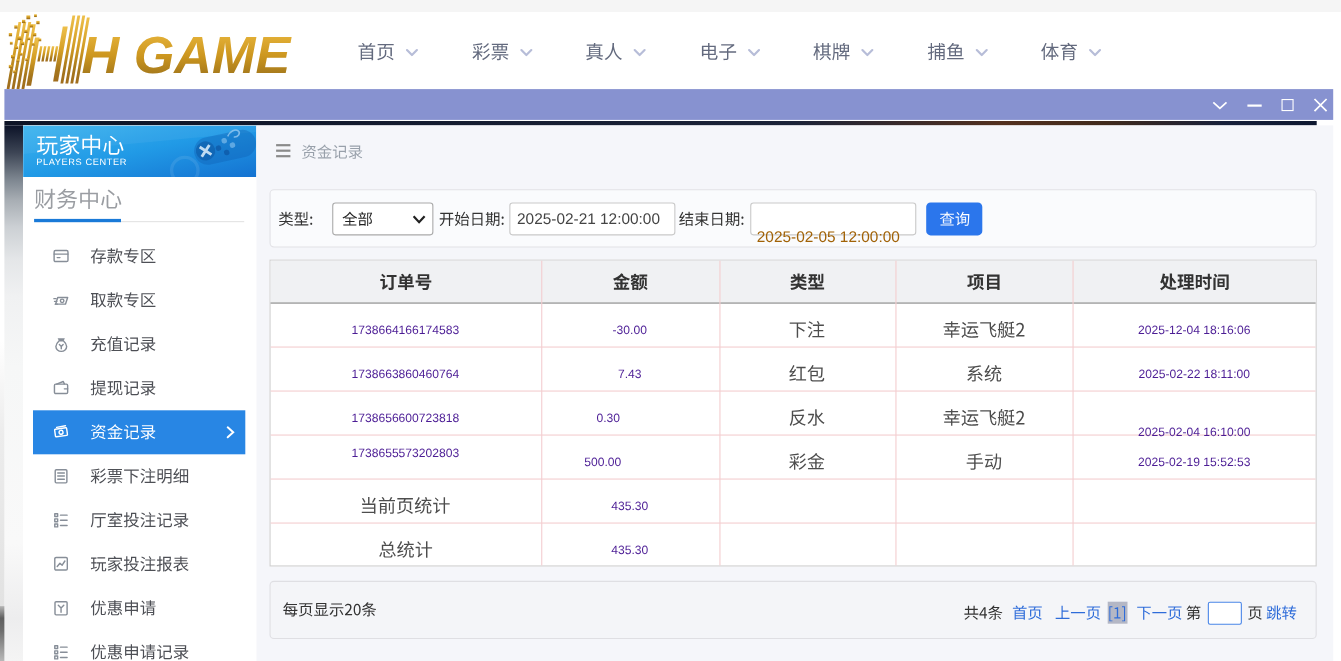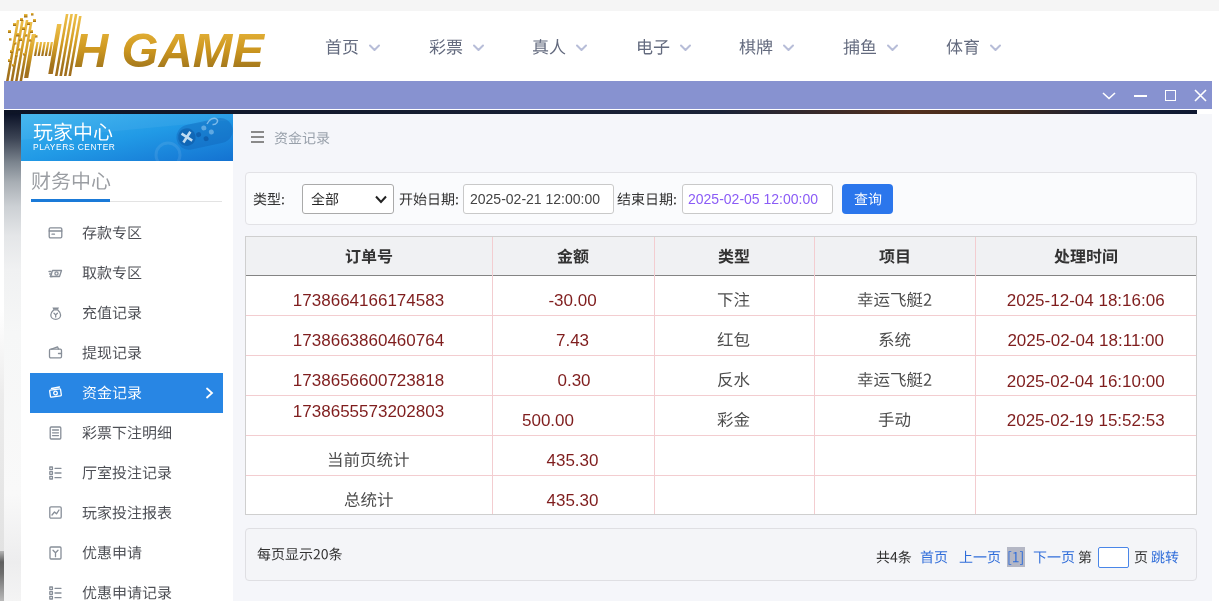--- a/index.html
+++ b/index.html
@@ -1,17 +1,17 @@
 <!DOCTYPE html>
 <html><head><meta charset="utf-8"><style>
 *{margin:0;padding:0;box-sizing:border-box}
 html,body{width:1219px;height:601px;overflow:hidden;background:#fff;
  font-family:"Liberation Sans",sans-serif;position:relative}
 .abs{position:absolute}
-.num{position:absolute;white-space:nowrap;color:#7f1d1d;font-size:17px;line-height:20px;transform:translateX(-50%)}
+.num{position:absolute;white-space:nowrap;color:#4c1d95;font-size:11px;line-height:20px;transform:translateX(-50%)}
 </style></head><body>
 
 <div class="abs" style="left:0;top:0;width:1219px;height:11px;background:#f5f5f5"></div>
 <div class="abs" style="left:0;top:11px;width:1219px;height:70px;background:#fff"></div>
 <svg class="abs" style="left:2px;top:8px" width="290" height="76">
 <defs>
       <linearGradient id="gold" x1="0" y1="0" x2="0" y2="1">
 <stop offset="0" stop-color="#eec04b"></stop>
         <stop offset="0.45" stop-color="#d39d24"></stop>
 <stop offset="0.8" stop-color="#a5761c"></stop>
@@ -255,21 +255,21 @@
   </svg>
 <svg style="position:absolute;left:399.0px;top:190.0px" width="61.9" height="19.6">
     <path transform="translate(0,14.3)" d="M9.1 -9.8V-5.9H5.2V-6.5V-9.8ZM0.7 -5.9V-4.8H4C3.8 -2.9 3.1 -1.1 0.8 0.4C1 0.6 1.4 0.9 1.6 1.2C4.2 -0.5 4.9 -2.6 5.1 -4.8H9.1V1.1H10.2V-4.8H13.3V-5.9H10.2V-9.8H12.9V-10.8H1.2V-9.8H4.1V-6.5L4.1 -5.9Z M20.5 -4.6V1.1H21.4V0.5H25.7V1.1H26.7V-4.6ZM21.4 -0.4V-3.6H25.7V-0.4ZM20 -5.7C20.4 -5.9 21 -5.9 26.2 -6.3C26.4 -6 26.6 -5.6 26.7 -5.3L27.6 -5.8C27.1 -6.9 26.2 -8.5 25.2 -9.7L24.4 -9.3C24.8 -8.7 25.3 -8 25.7 -7.2L21.3 -7C22.2 -8.2 23.1 -9.8 23.9 -11.5L22.8 -11.8C22.1 -10 20.9 -8.1 20.6 -7.6C20.2 -7.1 19.9 -6.8 19.7 -6.7C19.8 -6.4 19.9 -5.9 20 -5.7ZM16.8 -7.9H18.4C18.3 -6.1 17.9 -4.6 17.5 -3.4C17 -3.8 16.5 -4.1 16 -4.5C16.3 -5.5 16.6 -6.7 16.8 -7.9ZM14.9 -4.1C15.6 -3.6 16.4 -3 17 -2.4C16.4 -1.2 15.6 -0.3 14.6 0.3C14.8 0.5 15.1 0.8 15.2 1.1C16.3 0.4 17.1 -0.5 17.8 -1.7C18.3 -1.2 18.8 -0.7 19.1 -0.3L19.7 -1.1C19.4 -1.6 18.9 -2.2 18.2 -2.7C18.9 -4.3 19.3 -6.3 19.4 -8.8L18.8 -8.9L18.7 -8.9H17C17.2 -9.8 17.4 -10.8 17.5 -11.6L16.5 -11.7C16.4 -10.8 16.3 -9.9 16.1 -8.9H14.6V-7.9H15.9C15.6 -6.5 15.2 -5.1 14.9 -4.1Z M31.5 -4.9H38.5V-1H31.5ZM31.5 -6V-9.8H38.5V-6ZM30.5 -10.8V1H31.5V0.1H38.5V0.9H39.6V-10.8Z M44.5 -2C44.1 -1.1 43.3 -0.1 42.5 0.5C42.8 0.7 43.2 1 43.4 1.1C44.2 0.4 45 -0.7 45.5 -1.7ZM46.5 -1.6C47 -0.9 47.7 0 47.9 0.6L48.8 0.1C48.5 -0.5 47.9 -1.4 47.3 -2ZM54 -10.1V-7.9H51.1V-10.1ZM50.1 -11.1V-6C50.1 -4 50 -1.3 48.8 0.6C49.1 0.7 49.5 1 49.7 1.2C50.5 -0.2 50.9 -1.9 51 -3.6H54V-0.2C54 -0 53.9 0 53.7 0.1C53.5 0.1 52.8 0.1 52 0C52.2 0.3 52.3 0.8 52.4 1.1C53.4 1.1 54.1 1.1 54.4 0.9C54.9 0.7 55 0.4 55 -0.2V-11.1ZM54 -6.9V-4.6H51.1C51.1 -5.1 51.1 -5.5 51.1 -6V-6.9ZM47.4 -11.6V-9.9H44.9V-11.6H43.9V-9.9H42.7V-9H43.9V-3.2H42.5V-2.3H49.4V-3.2H48.4V-9H49.4V-9.9H48.4V-11.6ZM44.9 -9H47.4V-7.7H44.9ZM44.9 -6.9H47.4V-5.5H44.9ZM44.9 -4.6H47.4V-3.2H44.9Z M57.9 -5.5C58.5 -5.5 58.9 -5.9 58.9 -6.4C58.9 -7 58.5 -7.4 57.9 -7.4C57.4 -7.4 57 -7 57 -6.4C57 -5.9 57.4 -5.5 57.9 -5.5ZM57.9 0.2C58.5 0.2 58.9 -0.2 58.9 -0.8C58.9 -1.4 58.5 -1.8 57.9 -1.8C57.4 -1.8 57 -1.4 57 -0.8C57 -0.2 57.4 0.2 57.9 0.2Z" fill="#333333"></path>
   </svg>
 <div class="abs" style="left:463px;top:184px;width:151px;height:30px;background:#fff;border:1px solid #c9c9c9;border-radius:3px"></div>
 <div class="abs" style="left:470px;top:192px;font-size:14px;line-height:15px;color:#444">2025-02-21 12:00:00</div>
 <svg style="position:absolute;left:617.0px;top:190.0px" width="61.9" height="19.6">
     <path transform="translate(0,14.3)" d="M0.5 -0.7 0.7 0.3C2.1 0 3.9 -0.4 5.7 -0.8L5.6 -1.7C3.7 -1.4 1.8 -1 0.5 -0.7ZM0.8 -6C1 -6.1 1.3 -6.1 3.1 -6.4C2.5 -5.5 1.9 -4.8 1.6 -4.5C1.2 -4 0.9 -3.7 0.5 -3.6C0.7 -3.3 0.8 -2.8 0.9 -2.6C1.2 -2.8 1.7 -2.9 5.6 -3.6C5.6 -3.8 5.6 -4.2 5.6 -4.5L2.5 -4C3.6 -5.2 4.7 -6.7 5.6 -8.2L4.7 -8.8C4.4 -8.3 4.1 -7.8 3.8 -7.3L1.9 -7.2C2.7 -8.3 3.6 -9.8 4.2 -11.2L3.1 -11.7C2.5 -10 1.5 -8.3 1.2 -7.9C0.9 -7.4 0.7 -7.1 0.4 -7C0.5 -6.7 0.7 -6.2 0.8 -6ZM8.9 -11.8V-9.9H5.7V-8.9H8.9V-6.7H6.1V-5.7H13V-6.7H10V-8.9H13.2V-9.9H10V-11.8ZM6.4 -4.3V1.1H7.4V0.5H11.6V1.1H12.6V-4.3ZM7.4 -0.4V-3.3H11.6V-0.4Z M16 -7.8V-3.7H19.9C18.6 -2.2 16.5 -0.9 14.6 -0.2C14.8 -0 15.1 0.4 15.3 0.6C17.1 -0.1 19.1 -1.4 20.4 -2.9V1.1H21.5V-3C22.9 -1.4 24.9 -0.1 26.8 0.7C26.9 0.4 27.3 -0 27.5 -0.2C25.6 -0.9 23.4 -2.2 22.1 -3.7H26V-7.8H21.5V-9.3H27V-10.3H21.5V-11.7H20.4V-10.3H15.1V-9.3H20.4V-7.8ZM17 -6.8H20.4V-4.7H17ZM21.5 -6.8H24.9V-4.7H21.5Z M31.5 -4.9H38.5V-1H31.5ZM31.5 -6V-9.8H38.5V-6ZM30.5 -10.8V1H31.5V0.1H38.5V0.9H39.6V-10.8Z M44.5 -2C44.1 -1.1 43.3 -0.1 42.5 0.5C42.8 0.7 43.2 1 43.4 1.1C44.2 0.4 45 -0.7 45.5 -1.7ZM46.5 -1.6C47 -0.9 47.7 0 47.9 0.6L48.8 0.1C48.5 -0.5 47.9 -1.4 47.3 -2ZM54 -10.1V-7.9H51.1V-10.1ZM50.1 -11.1V-6C50.1 -4 50 -1.3 48.8 0.6C49.1 0.7 49.5 1 49.7 1.2C50.5 -0.2 50.9 -1.9 51 -3.6H54V-0.2C54 -0 53.9 0 53.7 0.1C53.5 0.1 52.8 0.1 52 0C52.2 0.3 52.3 0.8 52.4 1.1C53.4 1.1 54.1 1.1 54.4 0.9C54.9 0.7 55 0.4 55 -0.2V-11.1ZM54 -6.9V-4.6H51.1C51.1 -5.1 51.1 -5.5 51.1 -6V-6.9ZM47.4 -11.6V-9.9H44.9V-11.6H43.9V-9.9H42.7V-9H43.9V-3.2H42.5V-2.3H49.4V-3.2H48.4V-9H49.4V-9.9H48.4V-11.6ZM44.9 -9H47.4V-7.7H44.9ZM44.9 -6.9H47.4V-5.5H44.9ZM44.9 -4.6H47.4V-3.2H44.9Z M57.9 -5.5C58.5 -5.5 58.9 -5.9 58.9 -6.4C58.9 -7 58.5 -7.4 57.9 -7.4C57.4 -7.4 57 -7 57 -6.4C57 -5.9 57.4 -5.5 57.9 -5.5ZM57.9 0.2C58.5 0.2 58.9 -0.2 58.9 -0.8C58.9 -1.4 58.5 -1.8 57.9 -1.8C57.4 -1.8 57 -1.4 57 -0.8C57 -0.2 57.4 0.2 57.9 0.2Z" fill="#333333"></path>
   </svg>
 <div class="abs" style="left:682px;top:184px;width:151px;height:30px;background:#fff;border:1px solid #c9c9c9;border-radius:3px"></div>
-<div class="abs" style="left:688px;top:192px;font-size:14px;line-height:15px;color:#8b5cf6">2025-02-05 12:00:00</div>
+<div class="abs" style="left:688px;top:208px;font-size:14px;line-height:15px;color:#a16207">2025-02-05 12:00:00</div>
 <div class="abs" style="left:842px;top:184px;width:51px;height:30px;background:#2b76ec;border-radius:4px"></div>
 <svg style="position:absolute;left:853.5px;top:190.0px" width="30.0" height="19.6">
     <path transform="translate(0,14.3)" d="M4.1 -3.1H9.8V-1.9H4.1ZM4.1 -4.9H9.8V-3.8H4.1ZM3.1 -5.7V-1.1H10.9V-5.7ZM1 -0.3V0.7H13V-0.3ZM6.4 -11.8V-10H0.8V-9.1H5.3C4.1 -7.7 2.2 -6.5 0.5 -5.9C0.7 -5.7 1 -5.3 1.2 -5.1C3.1 -5.9 5.2 -7.3 6.4 -9V-6.1H7.5V-9C8.8 -7.4 10.9 -5.9 12.8 -5.2C13 -5.5 13.3 -5.9 13.5 -6.1C11.7 -6.6 9.8 -7.8 8.6 -9.1H13.2V-10H7.5V-11.8Z M15.6 -10.8C16.3 -10.2 17.1 -9.3 17.5 -8.7L18.3 -9.4C17.9 -10 17 -10.8 16.3 -11.5ZM14.6 -7.4V-6.4H16.6V-1.6C16.6 -0.9 16.1 -0.5 15.9 -0.3C16.1 -0.1 16.4 0.3 16.4 0.6C16.6 0.3 17 -0 19.4 -1.8C19.3 -2 19.1 -2.4 19 -2.7L17.6 -1.6V-7.4ZM21.1 -11.8C20.5 -10 19.5 -8.2 18.4 -7.1C18.6 -6.9 19.1 -6.6 19.3 -6.4C19.8 -7 20.4 -7.8 20.9 -8.7H26.1C25.9 -2.8 25.7 -0.6 25.3 -0.1C25.1 0 25 0.1 24.7 0.1C24.4 0.1 23.6 0.1 22.8 0C22.9 0.3 23.1 0.7 23.1 1C23.8 1.1 24.6 1.1 25.1 1C25.6 1 25.9 0.9 26.2 0.5C26.7 -0.2 27 -2.5 27.2 -9.1C27.2 -9.3 27.2 -9.7 27.2 -9.7H21.4C21.7 -10.2 21.9 -10.9 22.2 -11.5ZM23.4 -4.1V-2.6H21V-4.1ZM23.4 -4.9H21V-6.4H23.4ZM20 -7.3V-0.9H21V-1.7H24.3V-7.3Z" fill="#ffffff"></path>
   </svg>
 <div class="abs" style="left:245px;top:236px;width:952px;height:279px;background:#fff;border:1px solid #cfcfcf"></div>
 <div class="abs" style="left:246px;top:237px;width:950px;height:38px;background:#f0f1f3"></div>
 <div class="abs" style="left:246px;top:275px;width:950px;height:1px;background:#848484"></div>
 <div class="abs" style="left:491.5px;top:237px;width:1px;height:277px;background:#f3cdd0"></div>
 <div class="abs" style="left:653.5px;top:237px;width:1px;height:277px;background:#f3cdd0"></div>
 <div class="abs" style="left:814.0px;top:237px;width:1px;height:277px;background:#f3cdd0"></div>
@@ -304,30 +304,30 @@
   </svg>
 <div class="num" style="left:1085.7px;top:290.5px">2025-12-04 18:16:06</div>
 <div class="num" style="left:368.5px;top:330.5px">1738663860460764</div>
 <div class="num" style="left:572.5px;top:330.5px">7.43</div>
 <svg style="position:absolute;left:717.2px;top:328.5px" width="35.0" height="23.1">
     <path transform="translate(0,16.8)" d="M0.6 -0.9 0.9 0.4C2.4 0 4.6 -0.4 6.6 -0.9L6.5 -2C4.3 -1.6 2.1 -1.1 0.6 -0.9ZM1 -7C1.2 -7.1 1.7 -7.2 3.8 -7.5C3 -6.4 2.3 -5.6 2 -5.3C1.5 -4.7 1.1 -4.3 0.7 -4.2C0.8 -3.9 1 -3.3 1.1 -3C1.5 -3.2 2.1 -3.4 6.6 -4.1C6.6 -4.3 6.6 -4.9 6.6 -5.2L2.9 -4.7C4.3 -6.1 5.7 -7.9 6.8 -9.7L5.7 -10.4C5.4 -9.8 5 -9.2 4.6 -8.6L2.4 -8.4C3.4 -9.8 4.5 -11.6 5.3 -13.3L4.1 -13.9C3.3 -11.9 2 -9.8 1.6 -9.2C1.2 -8.7 0.9 -8.3 0.6 -8.2C0.7 -7.9 0.9 -7.3 1 -7ZM6.7 -1V0.2H15.8V-1H11.9V-11.1H15.4V-12.3H7V-11.1H10.6V-1Z M21.5 -13.9C20.5 -11.7 18.9 -9.6 17.1 -8.2C17.4 -8 17.9 -7.5 18.1 -7.3C19.1 -8.1 20.1 -9.2 21 -10.5H29.6C29.5 -5.9 29.3 -4.2 29 -3.8C28.9 -3.6 28.7 -3.6 28.4 -3.6C28.2 -3.6 27.5 -3.6 26.8 -3.6C27 -3.3 27.1 -2.8 27.1 -2.5C27.9 -2.4 28.6 -2.4 29 -2.5C29.5 -2.5 29.8 -2.6 30.1 -3C30.6 -3.6 30.7 -5.5 30.9 -11.1C30.9 -11.2 30.9 -11.6 30.9 -11.6H21.7C22.1 -12.3 22.4 -12.9 22.7 -13.6ZM20.9 -7.6H25.3V-5H20.9ZM19.7 -8.7V-1.3C19.7 0.5 20.5 1 23.1 1C23.7 1 28.7 1 29.4 1C31.6 1 32.1 0.3 32.4 -1.8C32 -1.9 31.5 -2.1 31.2 -2.3C31 -0.6 30.8 -0.2 29.3 -0.2C28.2 -0.2 23.9 -0.2 23 -0.2C21.3 -0.2 20.9 -0.4 20.9 -1.3V-3.8H26.5V-8.7Z" fill="#4d4d4d"></path>
   </svg>
 <svg style="position:absolute;left:878.0px;top:328.5px" width="35.0" height="23.1">
     <path transform="translate(0,16.8)" d="M4.7 -3.7C3.8 -2.5 2.5 -1.3 1.2 -0.5C1.5 -0.3 2 0.1 2.2 0.3C3.5 -0.6 5 -1.9 6 -3.3ZM10.5 -3.1C11.9 -2.1 13.6 -0.6 14.4 0.4L15.4 -0.4C14.6 -1.3 12.9 -2.8 11.5 -3.8ZM11 -7.3C11.4 -6.9 11.8 -6.5 12.3 -6L5 -5.5C7.5 -6.7 10 -8.2 12.5 -10.1L11.5 -10.9C10.7 -10.2 9.8 -9.6 8.9 -9L4.9 -8.8C6.1 -9.6 7.3 -10.7 8.4 -11.8C10.5 -12 12.5 -12.3 14.1 -12.7L13.2 -13.7C10.6 -13.1 5.8 -12.6 1.8 -12.4C1.9 -12.1 2 -11.6 2.1 -11.4C3.5 -11.4 5.1 -11.5 6.6 -11.6C5.5 -10.5 4.3 -9.5 3.9 -9.3C3.4 -8.9 3 -8.6 2.7 -8.6C2.8 -8.3 3 -7.7 3 -7.5C3.4 -7.6 3.9 -7.7 7.2 -7.9C5.8 -7 4.6 -6.4 4 -6.1C3 -5.6 2.3 -5.3 1.7 -5.2C1.9 -4.9 2.1 -4.3 2.1 -4C2.6 -4.2 3.2 -4.3 7.8 -4.7V-0.3C7.8 -0.1 7.7 -0.1 7.4 -0.1C7.2 -0 6.3 -0 5.3 -0.1C5.5 0.2 5.7 0.8 5.8 1.1C7 1.1 7.8 1.1 8.3 0.9C8.9 0.7 9 0.4 9 -0.3V-4.8L13.1 -5C13.6 -4.5 14 -4 14.3 -3.6L15.3 -4.2C14.6 -5.2 13.2 -6.7 11.9 -7.8Z M28 -5.8V-0.6C28 0.6 28.3 1 29.5 1C29.7 1 30.7 1 30.9 1C31.9 1 32.2 0.4 32.3 -1.9C32 -2 31.5 -2.2 31.3 -2.4C31.2 -0.4 31.1 -0.1 30.8 -0.1C30.6 -0.1 29.8 -0.1 29.7 -0.1C29.3 -0.1 29.2 -0.1 29.2 -0.6V-5.8ZM24.9 -5.8C24.8 -2.5 24.4 -0.7 21.7 0.3C22 0.5 22.4 1 22.5 1.3C25.5 0 26 -2.1 26.1 -5.8ZM17.2 -0.9 17.5 0.3C19 -0.1 20.9 -0.7 22.8 -1.4L22.6 -2.4C20.6 -1.8 18.5 -1.2 17.2 -0.9ZM26.3 -13.6C26.6 -12.9 27 -12 27.2 -11.5H23.2V-10.3H26.2C25.4 -9.3 24.3 -7.8 23.9 -7.4C23.6 -7.1 23.2 -7 22.9 -6.9C23 -6.7 23.2 -6.1 23.3 -5.7C23.8 -5.9 24.5 -6 30.4 -6.6C30.7 -6.1 31 -5.7 31.1 -5.4L32.2 -6C31.7 -6.9 30.6 -8.5 29.7 -9.6L28.7 -9.1C29.1 -8.6 29.5 -8.1 29.8 -7.6L25.3 -7.2C26 -8.1 27 -9.4 27.7 -10.3H32.1V-11.5H27.4L28.4 -11.8C28.2 -12.3 27.8 -13.2 27.5 -13.9ZM17.5 -7C17.7 -7.1 18.1 -7.2 20.1 -7.5C19.4 -6.4 18.7 -5.6 18.4 -5.3C17.9 -4.7 17.5 -4.3 17.2 -4.2C17.3 -3.9 17.5 -3.3 17.6 -3C17.9 -3.2 18.5 -3.4 22.6 -4.3C22.6 -4.6 22.5 -5 22.6 -5.4L19.5 -4.8C20.7 -6.2 21.9 -8 23 -9.8L21.9 -10.4C21.6 -9.8 21.2 -9.2 20.8 -8.6L18.8 -8.4C19.8 -9.8 20.9 -11.6 21.6 -13.3L20.4 -13.9C19.6 -11.9 18.4 -9.8 18 -9.3C17.7 -8.7 17.3 -8.3 17 -8.2C17.2 -7.9 17.4 -7.2 17.5 -7Z" fill="#4d4d4d"></path>
   </svg>
-<div class="num" style="left:1085.7px;top:330.5px">2025-02-04 18:11:00</div>
+<div class="num" style="left:1085.7px;top:330.5px">2025-02-22 18:11:00</div>
 <div class="num" style="left:368.5px;top:370.5px">1738656600723818</div>
-<div class="num" style="left:574px;top:370.5px">0.30</div>
+<div class="num" style="left:553px;top:370.5px">0.30</div>
 <svg style="position:absolute;left:717.2px;top:368.5px" width="35.0" height="23.1">
     <path transform="translate(0,16.8)" d="M13.3 -13.7C10.9 -13 6.5 -12.6 2.8 -12.4V-8.1C2.8 -5.5 2.6 -1.9 0.9 0.6C1.2 0.8 1.7 1.1 2 1.4C3.7 -1.2 4 -4.9 4.1 -7.6H5.2C5.9 -5.4 7 -3.6 8.4 -2.2C7 -1.1 5.3 -0.3 3.5 0.1C3.8 0.4 4.1 0.9 4.2 1.2C6.1 0.7 7.9 -0.2 9.4 -1.4C10.8 -0.2 12.6 0.6 14.7 1.2C14.9 0.8 15.2 0.3 15.5 0.1C13.4 -0.4 11.7 -1.1 10.4 -2.2C12 -3.7 13.3 -5.8 14.1 -8.5L13.2 -8.9L13 -8.8H4.1V-11.4C7.6 -11.6 11.6 -12 14.3 -12.7ZM12.4 -7.6C11.8 -5.8 10.7 -4.2 9.4 -3C8.1 -4.2 7.1 -5.8 6.4 -7.6Z M17.7 -9.6V-8.4H21.7C20.9 -5.1 19.2 -2.6 17.1 -1.3C17.4 -1.1 17.9 -0.6 18.1 -0.3C20.5 -1.9 22.4 -5 23.2 -9.4L22.4 -9.7L22.2 -9.6ZM30 -10.8C29.2 -9.6 27.9 -8.2 26.8 -7.1C26.3 -8 25.8 -8.9 25.4 -9.8V-13.8H24.1V-0.4C24.1 -0.1 24 -0 23.8 0C23.5 0 22.6 0 21.7 -0C21.9 0.4 22.1 1 22.2 1.3C23.4 1.3 24.2 1.3 24.8 1.1C25.2 0.9 25.4 0.5 25.4 -0.4V-7.3C26.9 -4.4 29.1 -1.7 31.7 -0.4C31.9 -0.8 32.3 -1.3 32.6 -1.5C30.6 -2.5 28.8 -4.2 27.4 -6.2C28.5 -7.2 30 -8.7 31.1 -10Z" fill="#4d4d4d"></path>
   </svg>
 <svg style="position:absolute;left:856.9px;top:368.5px" width="77.2" height="23.1">
     <path transform="translate(0,16.8)" d="M2.1 -5.6V-4.5H7.6V-2.6H1.3V-1.5H7.6V1.3H8.8V-1.5H15.2V-2.6H8.8V-4.5H14.5V-5.6H11.5C11.9 -6.2 12.3 -7 12.7 -7.7L11.4 -8C11.1 -7.3 10.6 -6.3 10.2 -5.6H5.3L6.2 -5.9C6 -6.5 5.6 -7.4 5.1 -8H15.7V-9.1H8.8V-11H14V-12.1H8.8V-13.8H7.6V-12.1H2.5V-11H7.6V-9.1H0.8V-8H5.1L4 -7.7C4.3 -7.1 4.7 -6.2 4.9 -5.6Z M22.8 -12.8V-11.6H31.1V-12.8ZM17.6 -12.2C18.6 -11.5 19.9 -10.5 20.5 -10L21.4 -10.9C20.7 -11.4 19.4 -12.3 18.4 -13ZM22.7 -2C23.2 -2.2 23.9 -2.2 30.1 -2.8L30.8 -1.5L31.9 -2.1C31.2 -3.4 29.9 -5.5 28.9 -7.1L27.9 -6.6C28.4 -5.8 29 -4.8 29.5 -3.9L24.1 -3.4C24.9 -4.7 25.8 -6.3 26.5 -7.9H32.3V-9.1H21.7V-7.9H25C24.4 -6.2 23.5 -4.6 23.2 -4.2C22.8 -3.6 22.6 -3.3 22.3 -3.2C22.4 -2.9 22.6 -2.2 22.7 -2ZM20.7 -8.1H17.2V-6.9H19.5V-1.7C18.7 -1.4 17.9 -0.6 17.1 0.2L18 1.4C18.8 0.3 19.6 -0.7 20.2 -0.7C20.5 -0.7 21.1 -0.1 21.8 0.3C23 1 24.3 1.2 26.4 1.2C28.1 1.2 31 1.1 32.1 1C32.1 0.6 32.3 0 32.5 -0.3C30.8 -0.2 28.3 -0 26.4 -0C24.6 -0 23.1 -0.1 22 -0.8C21.4 -1.2 21 -1.6 20.7 -1.7Z M47.2 -11.6C46.4 -10.6 45.2 -9.4 44 -8.4C43.9 -9.8 43.9 -11.3 43.9 -12.9H34.1V-11.6H42.6C42.8 -3.9 43.6 0.8 47.1 0.9C48.3 0.8 48.7 0 48.9 -2.6C48.6 -2.7 48.2 -3 47.9 -3.3C47.8 -1.5 47.7 -0.4 47.2 -0.4C45.4 -0.4 44.5 -2.9 44.1 -6.8C45.6 -6 47.1 -5 47.9 -4.3L48.6 -5.2C47.7 -6 46.1 -6.9 44.7 -7.7C45.9 -8.6 47.3 -9.9 48.4 -11Z M52.5 -9.7C52.8 -9 53.2 -8.1 53.4 -7.4L54.2 -7.8C54 -8.4 53.6 -9.3 53.2 -10ZM52.5 -4.6C52.9 -3.8 53.3 -2.7 53.4 -2L54.2 -2.4C54.1 -3 53.7 -4.1 53.2 -4.9ZM56.5 -7C56.5 -7.1 56.7 -7.2 56.8 -7.3H58.5C58.4 -5.8 58.2 -4.4 57.8 -3.3C57.6 -4 57.3 -4.8 57.1 -5.8L56.3 -5.5C56.6 -4.1 57 -2.9 57.4 -2C57 -0.9 56.4 -0.1 55.6 0.5C55.9 0.7 56.1 1.1 56.3 1.3C57 0.7 57.6 -0 58.1 -1C59.3 0.6 60.9 1 62.8 1H65.1C65.1 0.7 65.3 0.2 65.5 -0.1C65 -0.1 63.3 -0.1 62.9 -0.1C61.2 -0.1 59.6 -0.4 58.5 -2.1C59.1 -3.6 59.4 -5.7 59.5 -8.2L58.9 -8.3L58.8 -8.3H57.7C58.4 -9.5 59 -11.1 59.5 -12.7L58.8 -13.1L58.5 -13H56.1V-11.9H58.1C57.7 -10.5 57.1 -9.2 56.9 -8.9C56.6 -8.4 56.3 -7.9 56 -7.9C56.2 -7.7 56.4 -7.2 56.5 -7ZM64.1 -13.5C63.1 -13.1 61.2 -12.6 59.6 -12.4C59.7 -12.1 59.9 -11.8 60 -11.5C60.6 -11.6 61.2 -11.7 61.9 -11.8V-8.3H60V-7.2H61.9V-2.9H59.7V-1.8H65.2V-2.9H63V-7.2H64.9V-8.3H63V-12.1C63.7 -12.2 64.4 -12.4 65 -12.7ZM54.6 -10.8V-6.7H52.1V-10.8ZM50.2 -6.7V-5.6H51.1C51.1 -3.6 51.1 -1 49.9 0.8C50.2 0.9 50.6 1.1 50.8 1.3C52 -0.6 52.1 -3.4 52.1 -5.6H54.6V-0.1C54.6 0.1 54.5 0.2 54.4 0.2C54.2 0.2 53.5 0.2 52.8 0.2C52.9 0.4 53.1 0.9 53.1 1.2C54.1 1.2 54.7 1.1 55.1 1C55.5 0.8 55.6 0.5 55.6 -0.1V-11.8H53.6L54.3 -13.7L53 -14C52.9 -13.4 52.7 -12.5 52.4 -11.8H51.1V-6.7Z M66.7 0H74.3V-1.3H71C70.4 -1.3 69.6 -1.2 69 -1.2C71.8 -3.9 73.8 -6.3 73.8 -8.8C73.8 -10.9 72.4 -12.3 70.2 -12.3C68.7 -12.3 67.6 -11.6 66.7 -10.5L67.5 -9.7C68.2 -10.5 69.1 -11.1 70 -11.1C71.5 -11.1 72.3 -10.1 72.3 -8.7C72.3 -6.6 70.5 -4.2 66.7 -0.9Z" fill="#4d4d4d"></path>
   </svg>
-<div class="num" style="left:1085.7px;top:372px">2025-02-04 16:10:00</div>
+<div class="num" style="left:1085.7px;top:383px">2025-02-04 16:10:00</div>
 <div class="num" style="left:368.5px;top:402px">1738655573202803</div>
 <div class="num" style="left:548px;top:410.5px">500.00</div>
 <svg style="position:absolute;left:717.2px;top:408.5px" width="35.0" height="23.1">
     <path transform="translate(0,16.8)" d="M8.6 -13.7C6.8 -13.1 3.5 -12.7 0.8 -12.5C1 -12.2 1.1 -11.7 1.2 -11.4C3.9 -11.6 7.3 -12 9.4 -12.6ZM1.3 -10.3C1.9 -9.5 2.5 -8.4 2.7 -7.7L3.7 -8.2C3.5 -8.9 2.9 -9.9 2.2 -10.8ZM4.2 -10.9C4.7 -10.1 5.1 -9 5.3 -8.3L6.4 -8.6C6.2 -9.4 5.7 -10.4 5.2 -11.2ZM8.2 -11.3C7.9 -10.3 7.2 -8.9 6.7 -8L7.7 -7.7C8.2 -8.5 8.9 -9.8 9.4 -10.9ZM13.9 -13.6C13 -12.3 11.2 -11 9.8 -10.2C10.1 -9.9 10.5 -9.6 10.7 -9.3C12.3 -10.2 14 -11.6 15.2 -13.1ZM14.4 -9C13.4 -7.7 11.5 -6.3 9.9 -5.5C10.2 -5.3 10.6 -4.9 10.8 -4.6C12.5 -5.5 14.4 -7 15.6 -8.5ZM14.8 -4.4C13.6 -2.4 11.3 -0.7 8.9 0.3C9.3 0.6 9.6 1 9.8 1.3C12.3 0.2 14.7 -1.7 16 -3.9ZM6 -5.2H6.1L6 -5.1ZM4.8 -8V-6.3H0.9V-5.2H4.4C3.5 -3.5 1.9 -1.8 0.4 -1C0.7 -0.7 1 -0.2 1.2 0.1C2.4 -0.8 3.8 -2.2 4.8 -3.7V1.3H6V-4C6.9 -3.2 7.9 -2.1 8.4 -1.4L9.2 -2.2C8.6 -3.1 7.4 -4.3 6.3 -5.2H9.4V-6.3H6V-8Z M19.8 -3.6C20.4 -2.7 21 -1.4 21.3 -0.6L22.4 -1C22.1 -1.8 21.4 -3.1 20.8 -4ZM28.6 -4C28.2 -3.1 27.4 -1.8 26.9 -0.9L27.8 -0.5C28.4 -1.3 29.2 -2.5 29.8 -3.5ZM24.7 -14C23.2 -11.6 20.1 -9.6 17 -8.6C17.3 -8.3 17.7 -7.8 17.9 -7.5C18.7 -7.8 19.6 -8.2 20.5 -8.7V-7.8H24.1V-5.5H18.4V-4.4H24.1V-0.3H17.6V0.8H31.9V-0.3H25.4V-4.4H31.2V-5.5H25.4V-7.8H29V-8.8C29.9 -8.3 30.8 -7.9 31.7 -7.5C31.9 -7.9 32.2 -8.3 32.5 -8.6C30 -9.4 27.1 -11.1 25.5 -12.9L25.9 -13.5ZM28.8 -8.9H20.9C22.3 -9.8 23.7 -10.8 24.8 -12C25.9 -10.9 27.3 -9.8 28.8 -8.9Z" fill="#4d4d4d"></path>
   </svg>
 <svg style="position:absolute;left:878.0px;top:408.5px" width="35.0" height="23.1">
     <path transform="translate(0,16.8)" d="M0.8 -5.3V-4.1H7.6V-0.4C7.6 -0.1 7.5 0 7.1 0C6.7 0 5.4 0.1 4.1 0C4.3 0.4 4.5 0.9 4.6 1.3C6.3 1.3 7.4 1.3 8 1C8.6 0.8 8.9 0.5 8.9 -0.4V-4.1H15.7V-5.3H8.9V-8H14.8V-9.2H8.9V-11.9C10.9 -12.1 12.7 -12.4 14.1 -12.8L13.2 -13.8C10.6 -13.1 5.8 -12.6 1.9 -12.4C2 -12.2 2.2 -11.7 2.2 -11.4C3.9 -11.4 5.8 -11.5 7.6 -11.7V-9.2H1.9V-8H7.6V-5.3Z M18 -12.5V-11.4H24.4V-12.5ZM27.3 -13.6C27.3 -12.4 27.3 -11.2 27.2 -10H24.9V-8.9H27.2C27 -5.1 26.3 -1.7 24.1 0.4C24.4 0.6 24.8 1 25 1.3C27.5 -1 28.2 -4.8 28.4 -8.9H30.9C30.7 -3 30.5 -0.8 30 -0.3C29.8 -0.1 29.7 -0.1 29.4 -0.1C29 -0.1 28.1 -0.1 27.2 -0.2C27.4 0.2 27.6 0.7 27.6 1.1C28.5 1.1 29.4 1.1 29.9 1.1C30.4 1 30.8 0.9 31.1 0.4C31.7 -0.3 31.9 -2.6 32.1 -9.4C32.1 -9.6 32.1 -10 32.1 -10H28.4C28.5 -11.2 28.5 -12.4 28.5 -13.6ZM18 -0.7 18 -0.7V-0.7C18.4 -0.9 19 -1.1 23.5 -2.2L23.9 -1.1L24.9 -1.4C24.6 -2.6 23.9 -4.5 23.3 -6L22.2 -5.7C22.6 -5 22.9 -4.1 23.2 -3.2L19.3 -2.4C19.9 -3.9 20.5 -5.7 21 -7.4H24.7V-8.6H17.4V-7.4H19.7C19.3 -5.5 18.6 -3.6 18.3 -3C18.1 -2.4 17.8 -1.9 17.6 -1.9C17.7 -1.6 17.9 -1 18 -0.7Z" fill="#4d4d4d"></path>
   </svg>
 <div class="num" style="left:1085.7px;top:410.5px">2025-02-19 15:52:53</div>
 <svg style="position:absolute;left:327.2px;top:448.5px" width="84.5" height="23.1">

